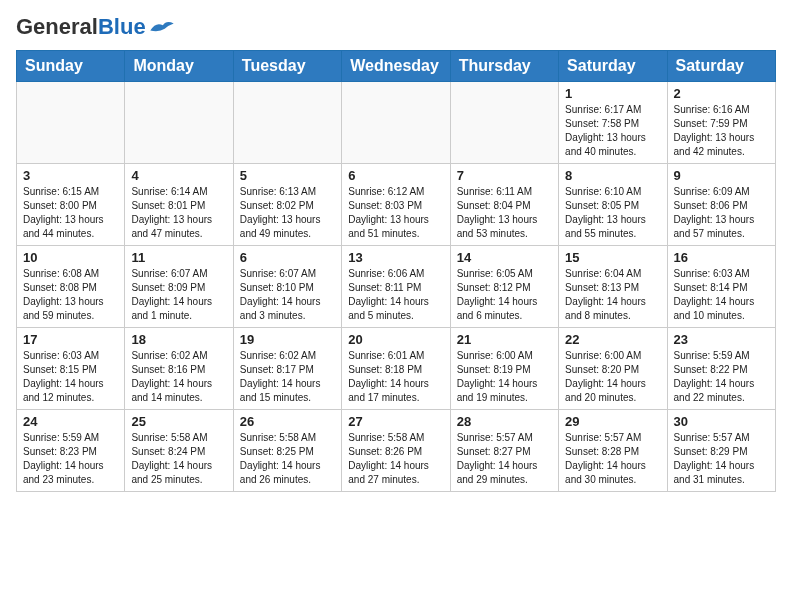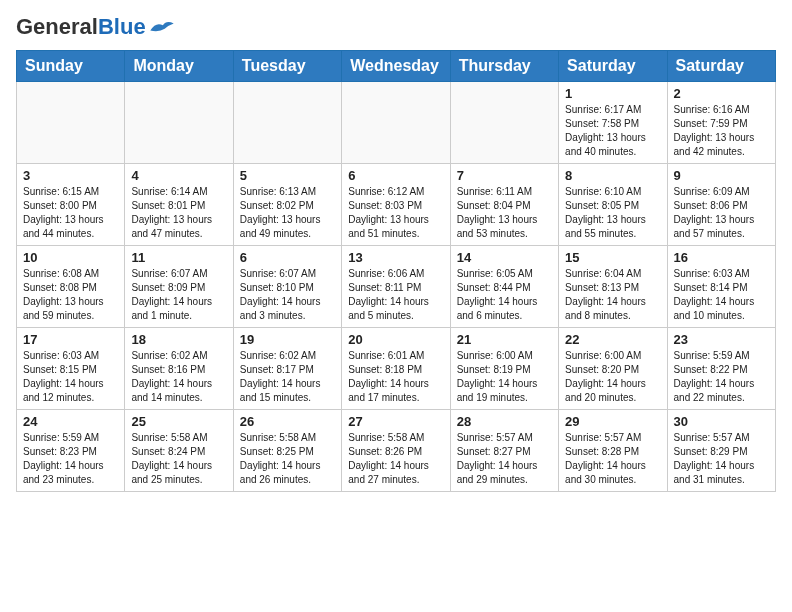--- a/index.html
+++ b/index.html
@@ -213,21 +213,21 @@
         <td>
           <span class="day-number">13</span>
           <div class="day-info" style="white-space: pre-line;">Sunrise: 6:06 AM
 Sunset: 8:11 PM
 Daylight: 14 hours
 and 5 minutes.</div>
         </td>
         <td>
           <span class="day-number">14</span>
           <div class="day-info" style="white-space: pre-line;">Sunrise: 6:05 AM
-Sunset: 8:44 PM
+Sunset: 8:12 PM
 Daylight: 14 hours
 and 6 minutes.</div>
         </td>
         <td>
           <span class="day-number">15</span>
           <div class="day-info" style="white-space: pre-line;">Sunrise: 6:04 AM
 Sunset: 8:13 PM
 Daylight: 14 hours
 and 8 minutes.</div>
         </td>

